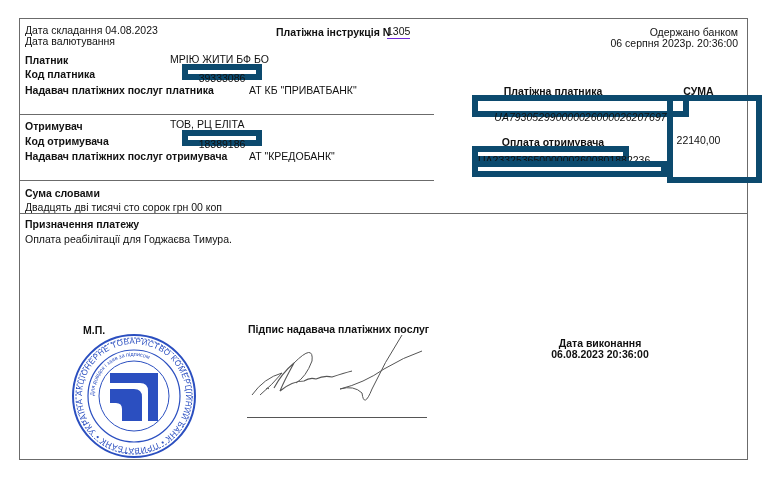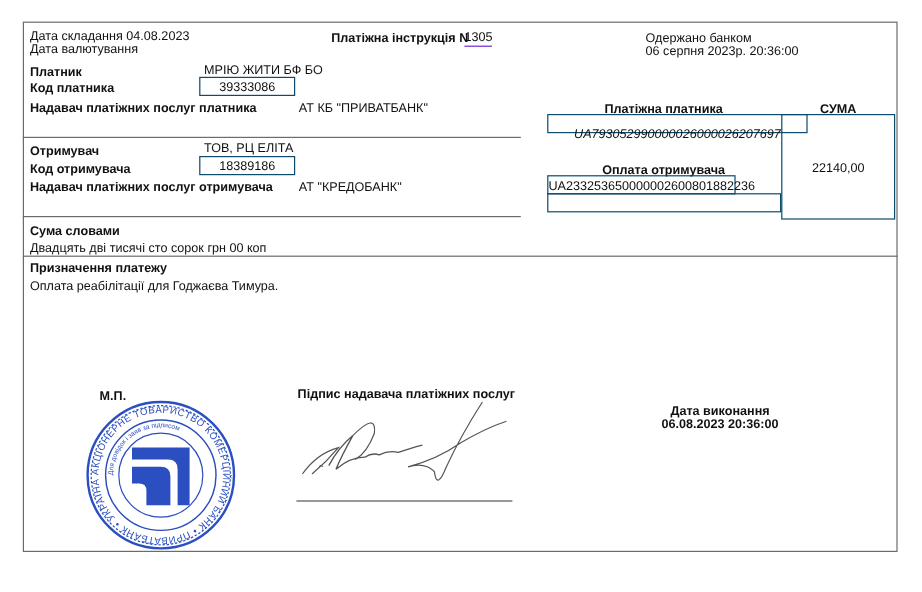--- a/index.html
+++ b/index.html
@@ -8,23 +8,23 @@
     font-family: "Liberation Sans", sans-serif; color: #111;
   }
   .frame {
     position: absolute; left: 19px; top: 18px; width: 729px; height: 442px;
     border: 1px solid #6b6b6b; box-sizing: border-box;
   }
   .abs { position: absolute; white-space: nowrap; }
   .t { font-size: 10.5px; line-height: 12px; }
   .b { font-weight: bold; }
   .hline { position: absolute; height: 0; border-top: 1px solid #6b6b6b; }
-  .box { position: absolute; border: 1px solid #0c4a6e; box-sizing: border-box; }
+  .box { position: absolute; border: 6px solid #0c4a6e; box-sizing: border-box; margin-left: 16px; }
   .center { text-align: center; }
-  .right { }
+  .right { text-align: right; }
   .underline { border-bottom: 1px solid #6d28d9; }
 </style>
 </head>
 <body>
 
 <div class="frame"></div>
 
 <div class="abs t" style="left:25px; top:24px;">
   <span>Дата складання</span>
   <span>04.08.2023</span>

